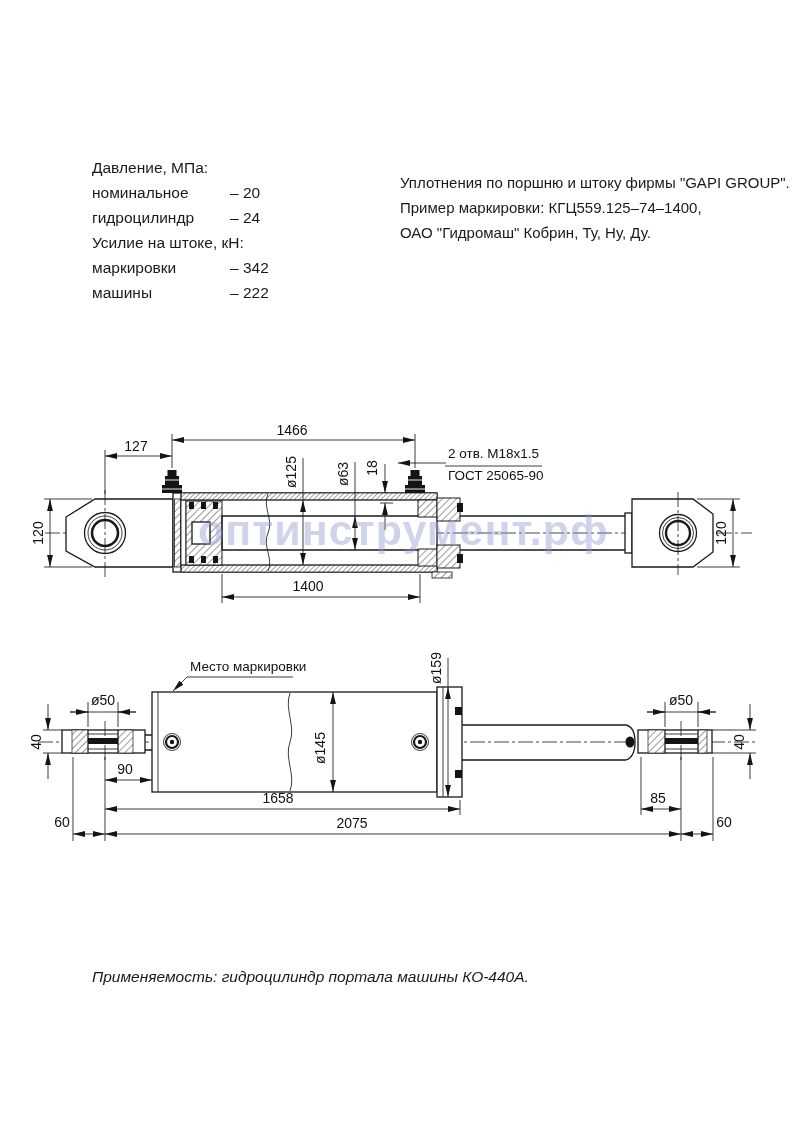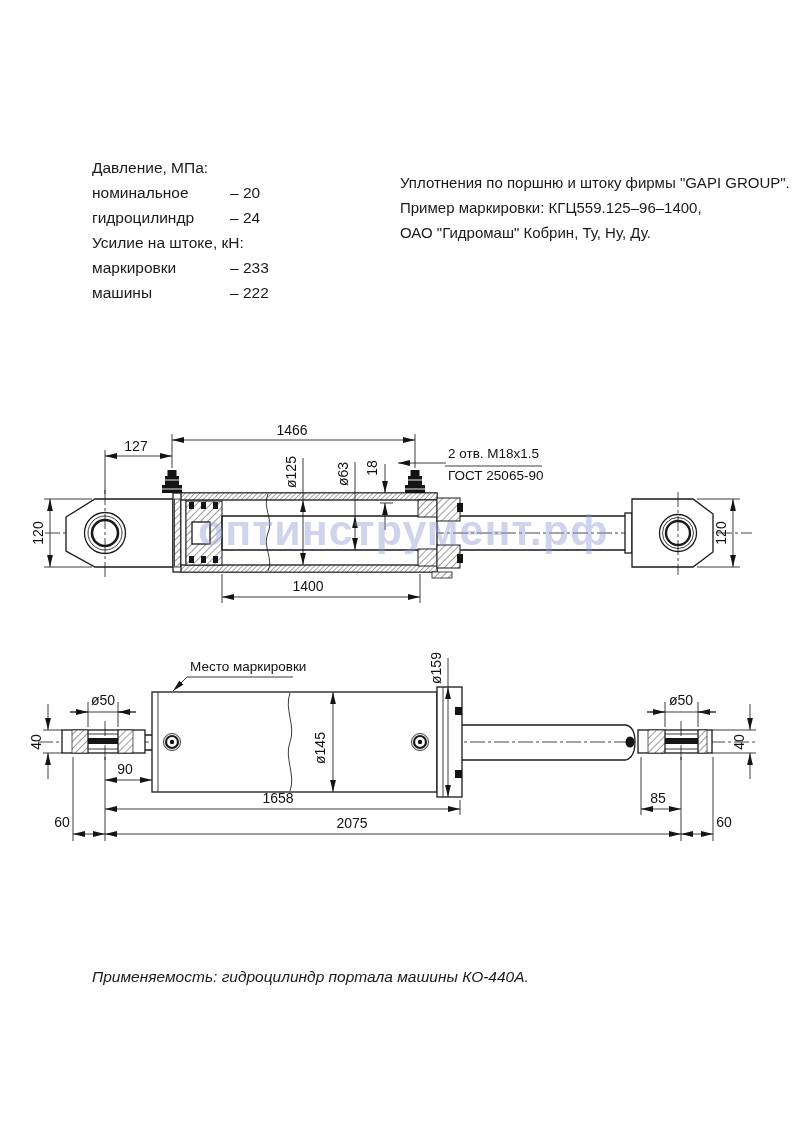--- a/index.html
+++ b/index.html
@@ -28,27 +28,27 @@
 <body>
 
 <div class="canvas">
 
 
   <div class="specs">
     <div class="row"><span class="lbl">Давление, МПа:</span><span></span></div>
     <div class="row"><span class="lbl">номинальное</span><span>– 20</span></div>
     <div class="row"><span class="lbl">гидроцилиндр</span><span>– 24</span></div>
     <div class="row"><span class="lbl">Усилие на штоке, кН:</span><span></span></div>
-    <div class="row"><span class="lbl">маркировки</span><span>– 233</span></div>
+    <div class="row"><span class="lbl">маркировки</span><span>– 342</span></div>
     <div class="row"><span class="lbl">машины</span><span>– 222</span></div>
   </div>
 
   <div class="notes">
     <div>Уплотнения по поршню и штоку фирмы "GAPI GROUP".</div>
-    <div>Пример маркировки: КГЦ559.125–96–1400,</div>
+    <div>Пример маркировки: КГЦ559.125–74–1400,</div>
     <div>ОАО "Гидромаш" Кобрин, Ту, Ну, Ду.</div>
   </div>
 
   <div class="watermark">оптинструмент.рф</div>
 
   <svg id="d1" width="793" height="200" viewBox="0 420 793 200">
     <defs>
       <marker id="arr" viewBox="0 0 12 9" refX="12" refY="4.5" markerWidth="12" markerHeight="9" markerUnits="userSpaceOnUse" orient="auto-start-reverse">
         <path d="M12,4.5 L0,1.6 L0,7.4 z" fill="#141414"></path>
       </marker>

